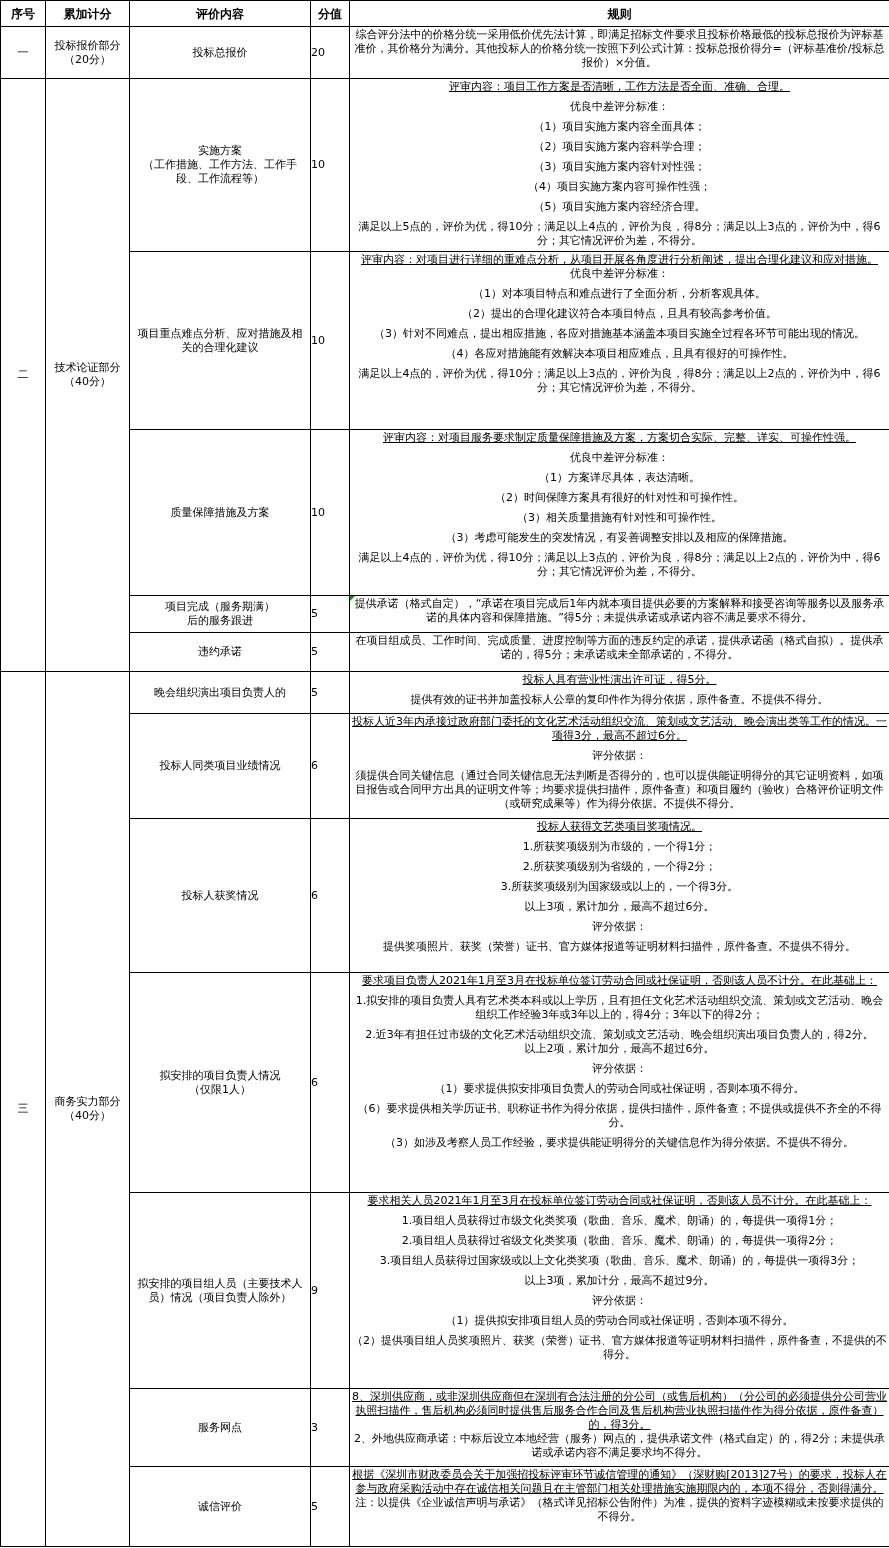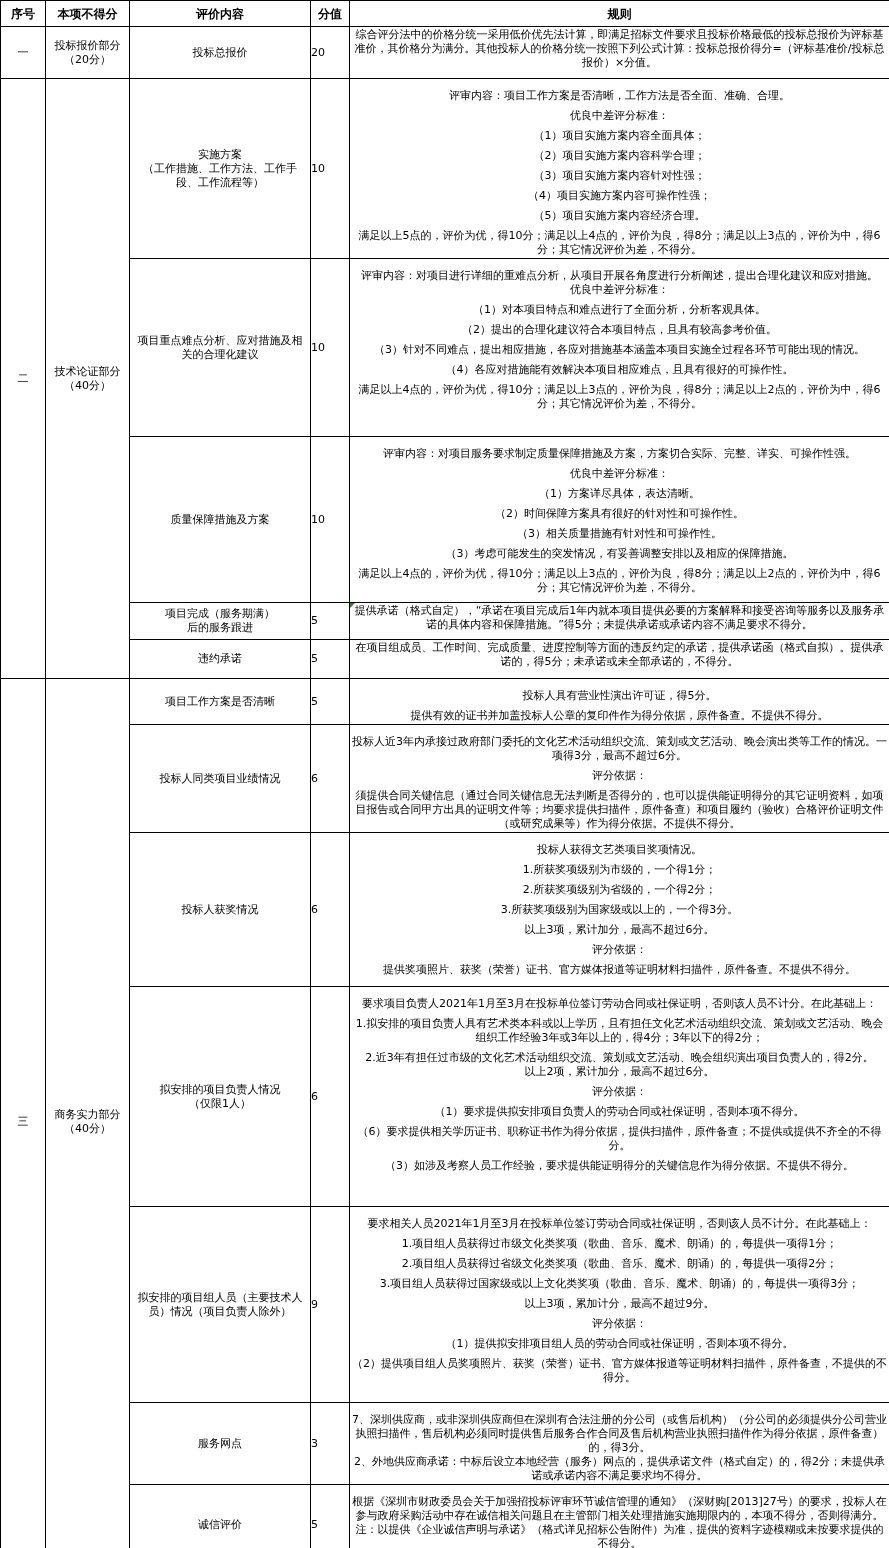--- a/index.html
+++ b/index.html
@@ -5,40 +5,40 @@
   html, body { margin: 0; padding: 0; background: #ffffff; }
   body { width: 889px; height: 1548px; overflow: hidden; font-family: "DejaVu Sans", "Liberation Sans", sans-serif; color: #000; }
   table.grid { border-collapse: collapse; table-layout: fixed; width: 889px; position: absolute; left: 0; top: 0; }
   table.grid td, table.grid th { border: 1px solid #000; padding: 0; font-size: 11px; line-height: 14px; vertical-align: middle; }
   table.grid th { font-weight: bold; font-size: 12px; height: 25px; text-align: center; }
   .c { text-align: center; }
   .num { font-size: 11px; }
   .rules { text-align: center; padding: 1px 2px 1px 2px !important; vertical-align: top !important; }
   .rules p { margin: 0; padding: 0; }
   .rules p.gap { margin-top: 6px; }
-  .rules p.first { margin-top: 9px; }
+  .rules p.first { margin-top: 0; text-decoration: underline; }
   .green-mark { position: relative; }
   .green-mark::before { content: ""; position: absolute; left: 0; top: 0; width: 0; height: 0; border-top: 5px solid #1e8a1e; border-right: 5px solid transparent; }
   .pre { white-space: pre-line; }
 </style>
 </head>
 <body>
 
 <table class="grid">
   <colgroup>
     <col style="width:45px">
     <col style="width:84px">
     <col style="width:181px">
     <col style="width:39px">
     <col style="width:540px">
   </colgroup>
   <thead>
     <tr>
       <th>序号</th>
-      <th>本项不得分</th>
+      <th>累加计分</th>
       <th>评价内容</th>
       <th>分值</th>
       <th>规则</th>
     </tr>
   </thead>
   <tbody>
 
     <tr style="height:52px">
       <td class="c">一</td>
       <td class="c pre">投标报价部分
@@ -107,21 +107,21 @@
       <td class="num">5</td>
       <td class="rules">
         <p>在项目组成员、工作时间、完成质量、进度控制等方面的违反约定的承诺，提供承诺函（格式自拟）。提供承诺的，得5分；未承诺或未全部承诺的，不得分。</p>
       </td>
     </tr>
 
     <tr style="height:42px">
       <td class="c" rowspan="7">三</td>
       <td class="c pre" rowspan="7">商务实力部分
 （40分）</td>
-      <td class="c pre">项目工作方案是否清晰</td>
+      <td class="c pre">晚会组织演出项目负责人的</td>
       <td class="num">5</td>
       <td class="rules">
         <p class="first">投标人具有营业性演出许可证，得5分。</p>
         <p class="gap">提供有效的证书并加盖投标人公章的复印件作为得分依据，原件备查。不提供不得分。</p>
       </td>
     </tr>
     <tr style="height:105px">
       <td class="c pre">投标人同类项目业绩情况</td>
       <td class="num">6</td>
       <td class="rules">
@@ -169,21 +169,21 @@
         <p class="gap">以上3项，累加计分，最高不超过9分。</p>
         <p class="gap">评分依据：</p>
         <p class="gap">（1）提供拟安排项目组人员的劳动合同或社保证明，否则本项不得分。</p>
         <p class="gap">（2）提供项目组人员奖项照片、获奖（荣誉）证书、官方媒体报道等证明材料扫描件，原件备查，不提供的不得分。</p>
       </td>
     </tr>
     <tr style="height:78px">
       <td class="c pre">服务网点</td>
       <td class="num">3</td>
       <td class="rules">
-        <p class="first">7、深圳供应商，或非深圳供应商但在深圳有合法注册的分公司（或售后机构）（分公司的必须提供分公司营业执照扫描件，售后机构必须同时提供售后服务合作合同及售后机构营业执照扫描件作为得分依据，原件备查）的，得3分。</p>
+        <p class="first">8、深圳供应商，或非深圳供应商但在深圳有合法注册的分公司（或售后机构）（分公司的必须提供分公司营业执照扫描件，售后机构必须同时提供售后服务合作合同及售后机构营业执照扫描件作为得分依据，原件备查）的，得3分。</p>
         <p>2、外地供应商承诺：中标后设立本地经营（服务）网点的，提供承诺文件（格式自定）的，得2分；未提供承诺或承诺内容不满足要求均不得分。</p>
       </td>
     </tr>
     <tr style="height:80px">
       <td class="c pre">诚信评价</td>
       <td class="num">5</td>
       <td class="rules">
         <p class="first">根据《深圳市财政委员会关于加强招投标评审环节诚信管理的通知》（深财购[2013]27号）的要求，投标人在参与政府采购活动中存在诚信相关问题且在主管部门相关处理措施实施期限内的，本项不得分，否则得满分。</p>
         <p>注：以提供《企业诚信声明与承诺》（格式详见招标公告附件）为准，提供的资料字迹模糊或未按要求提供的不得分。</p>
       </td>

